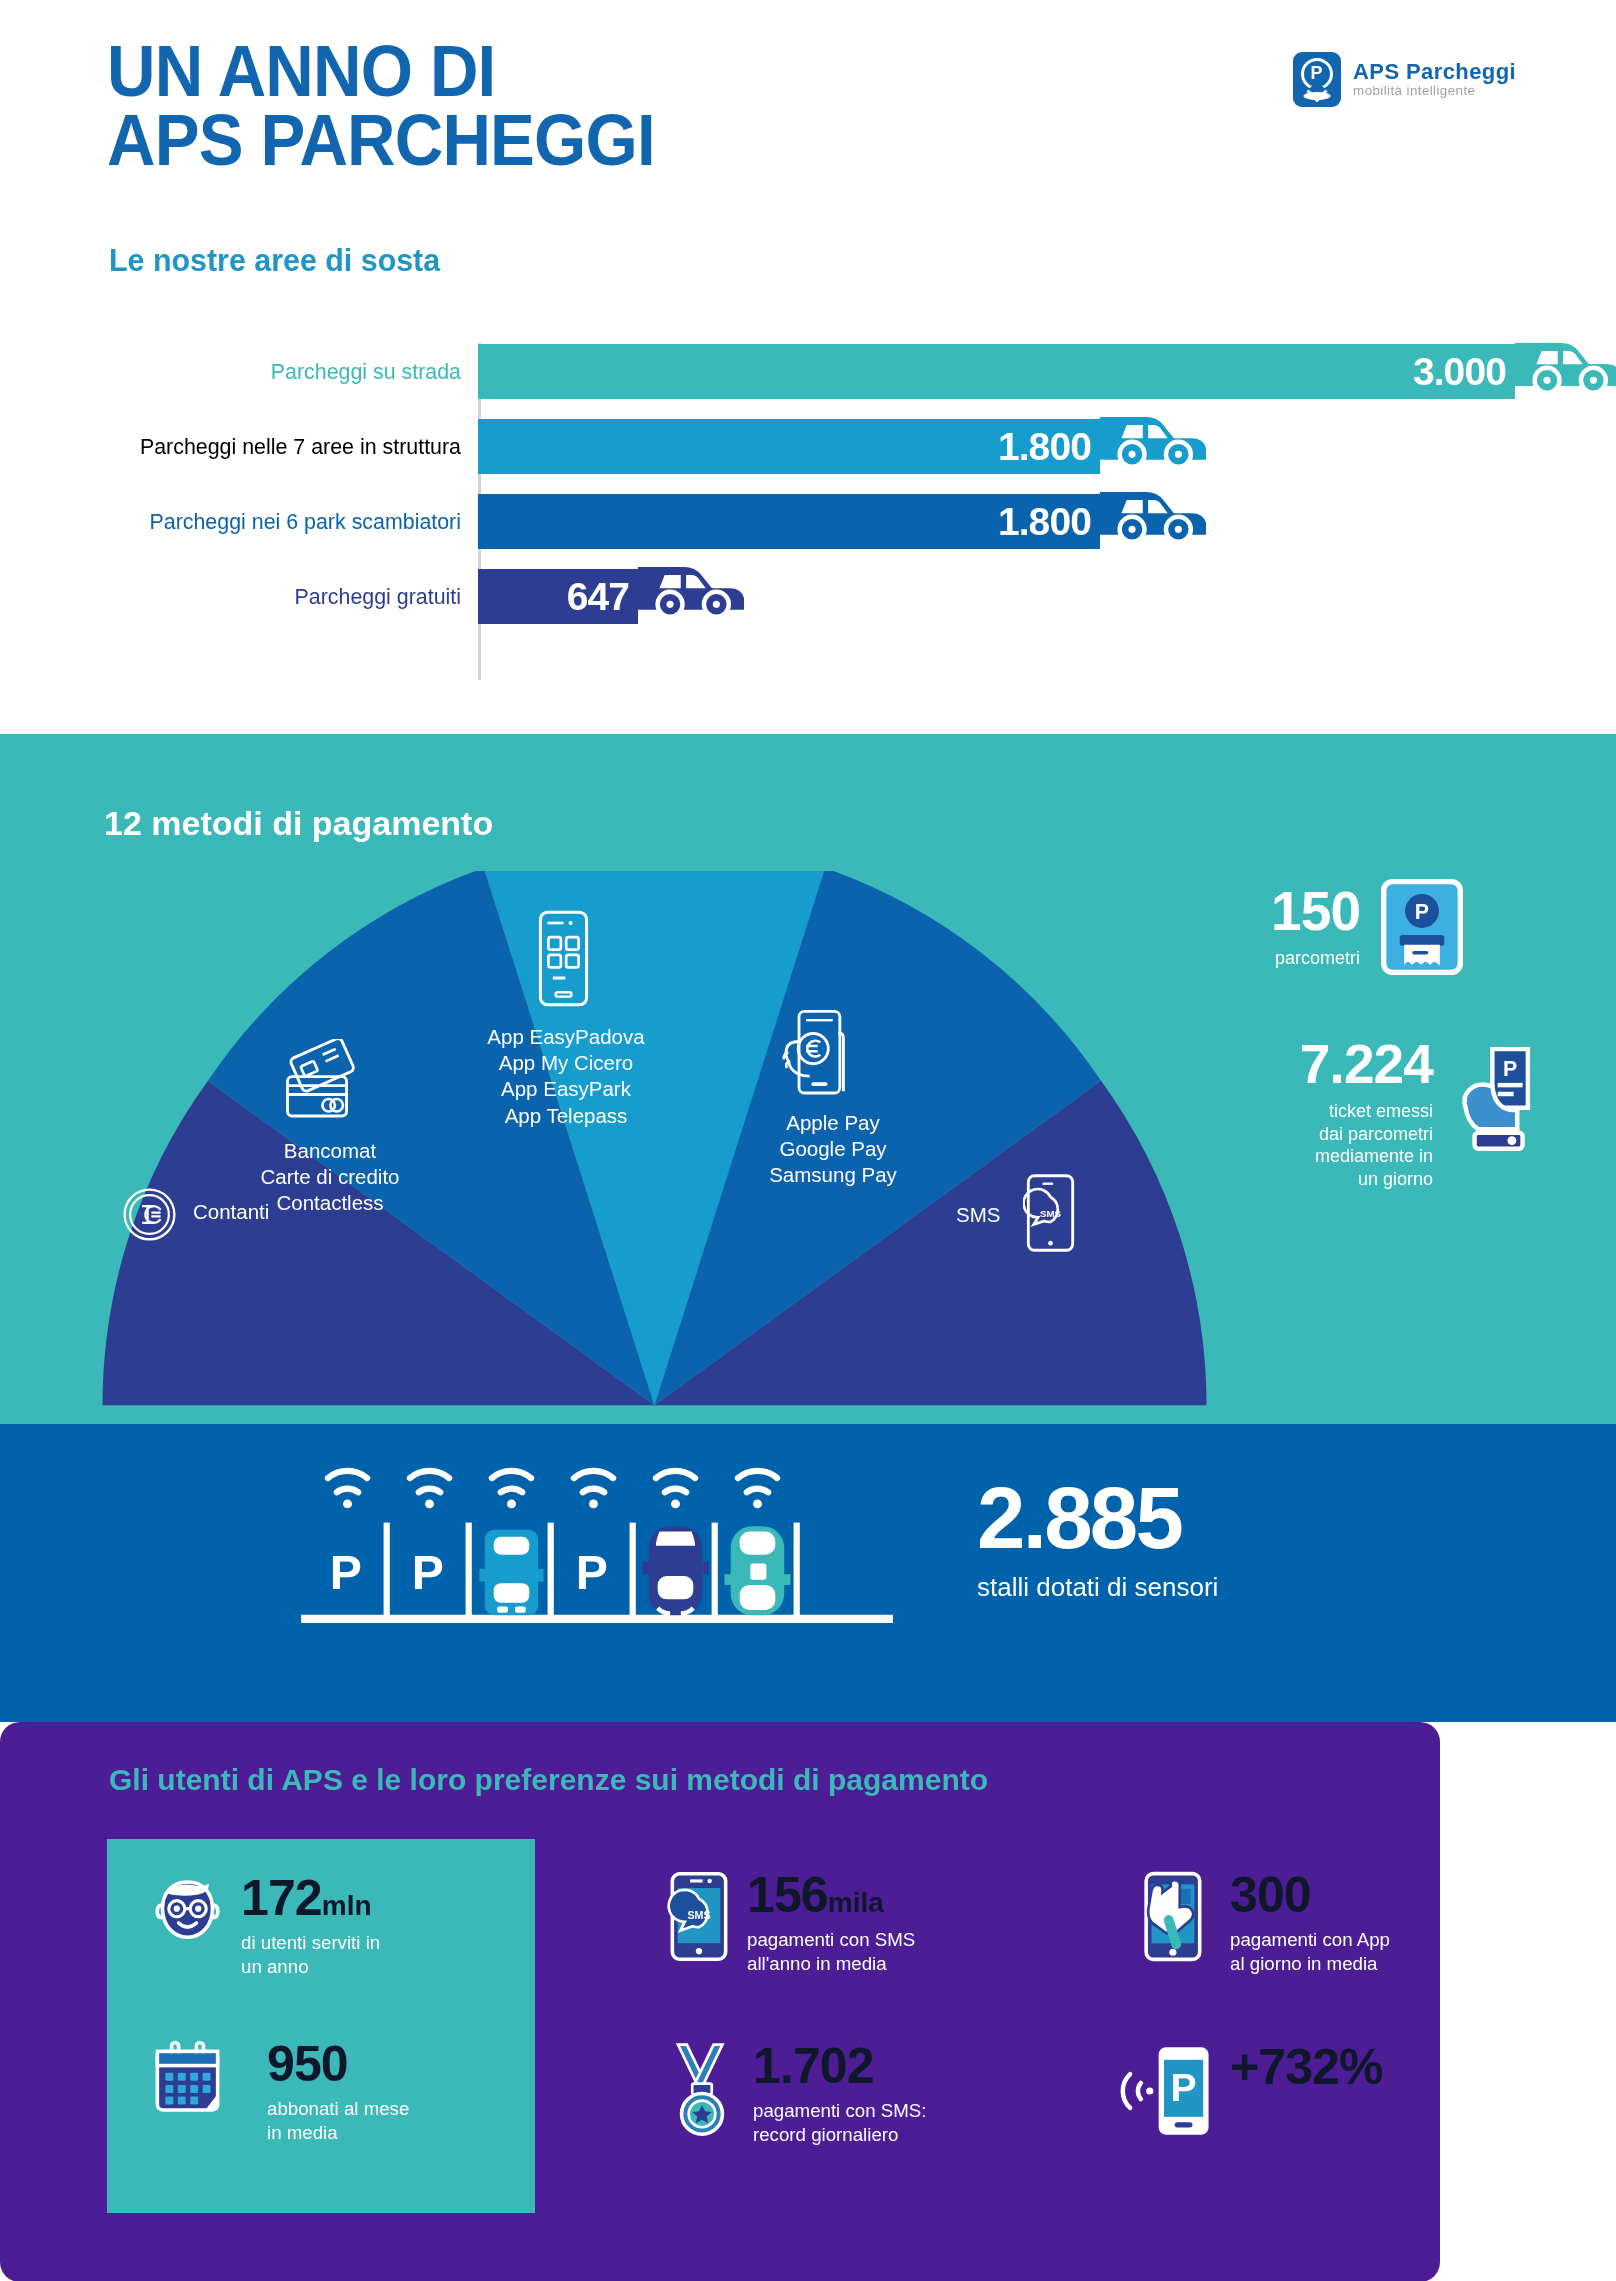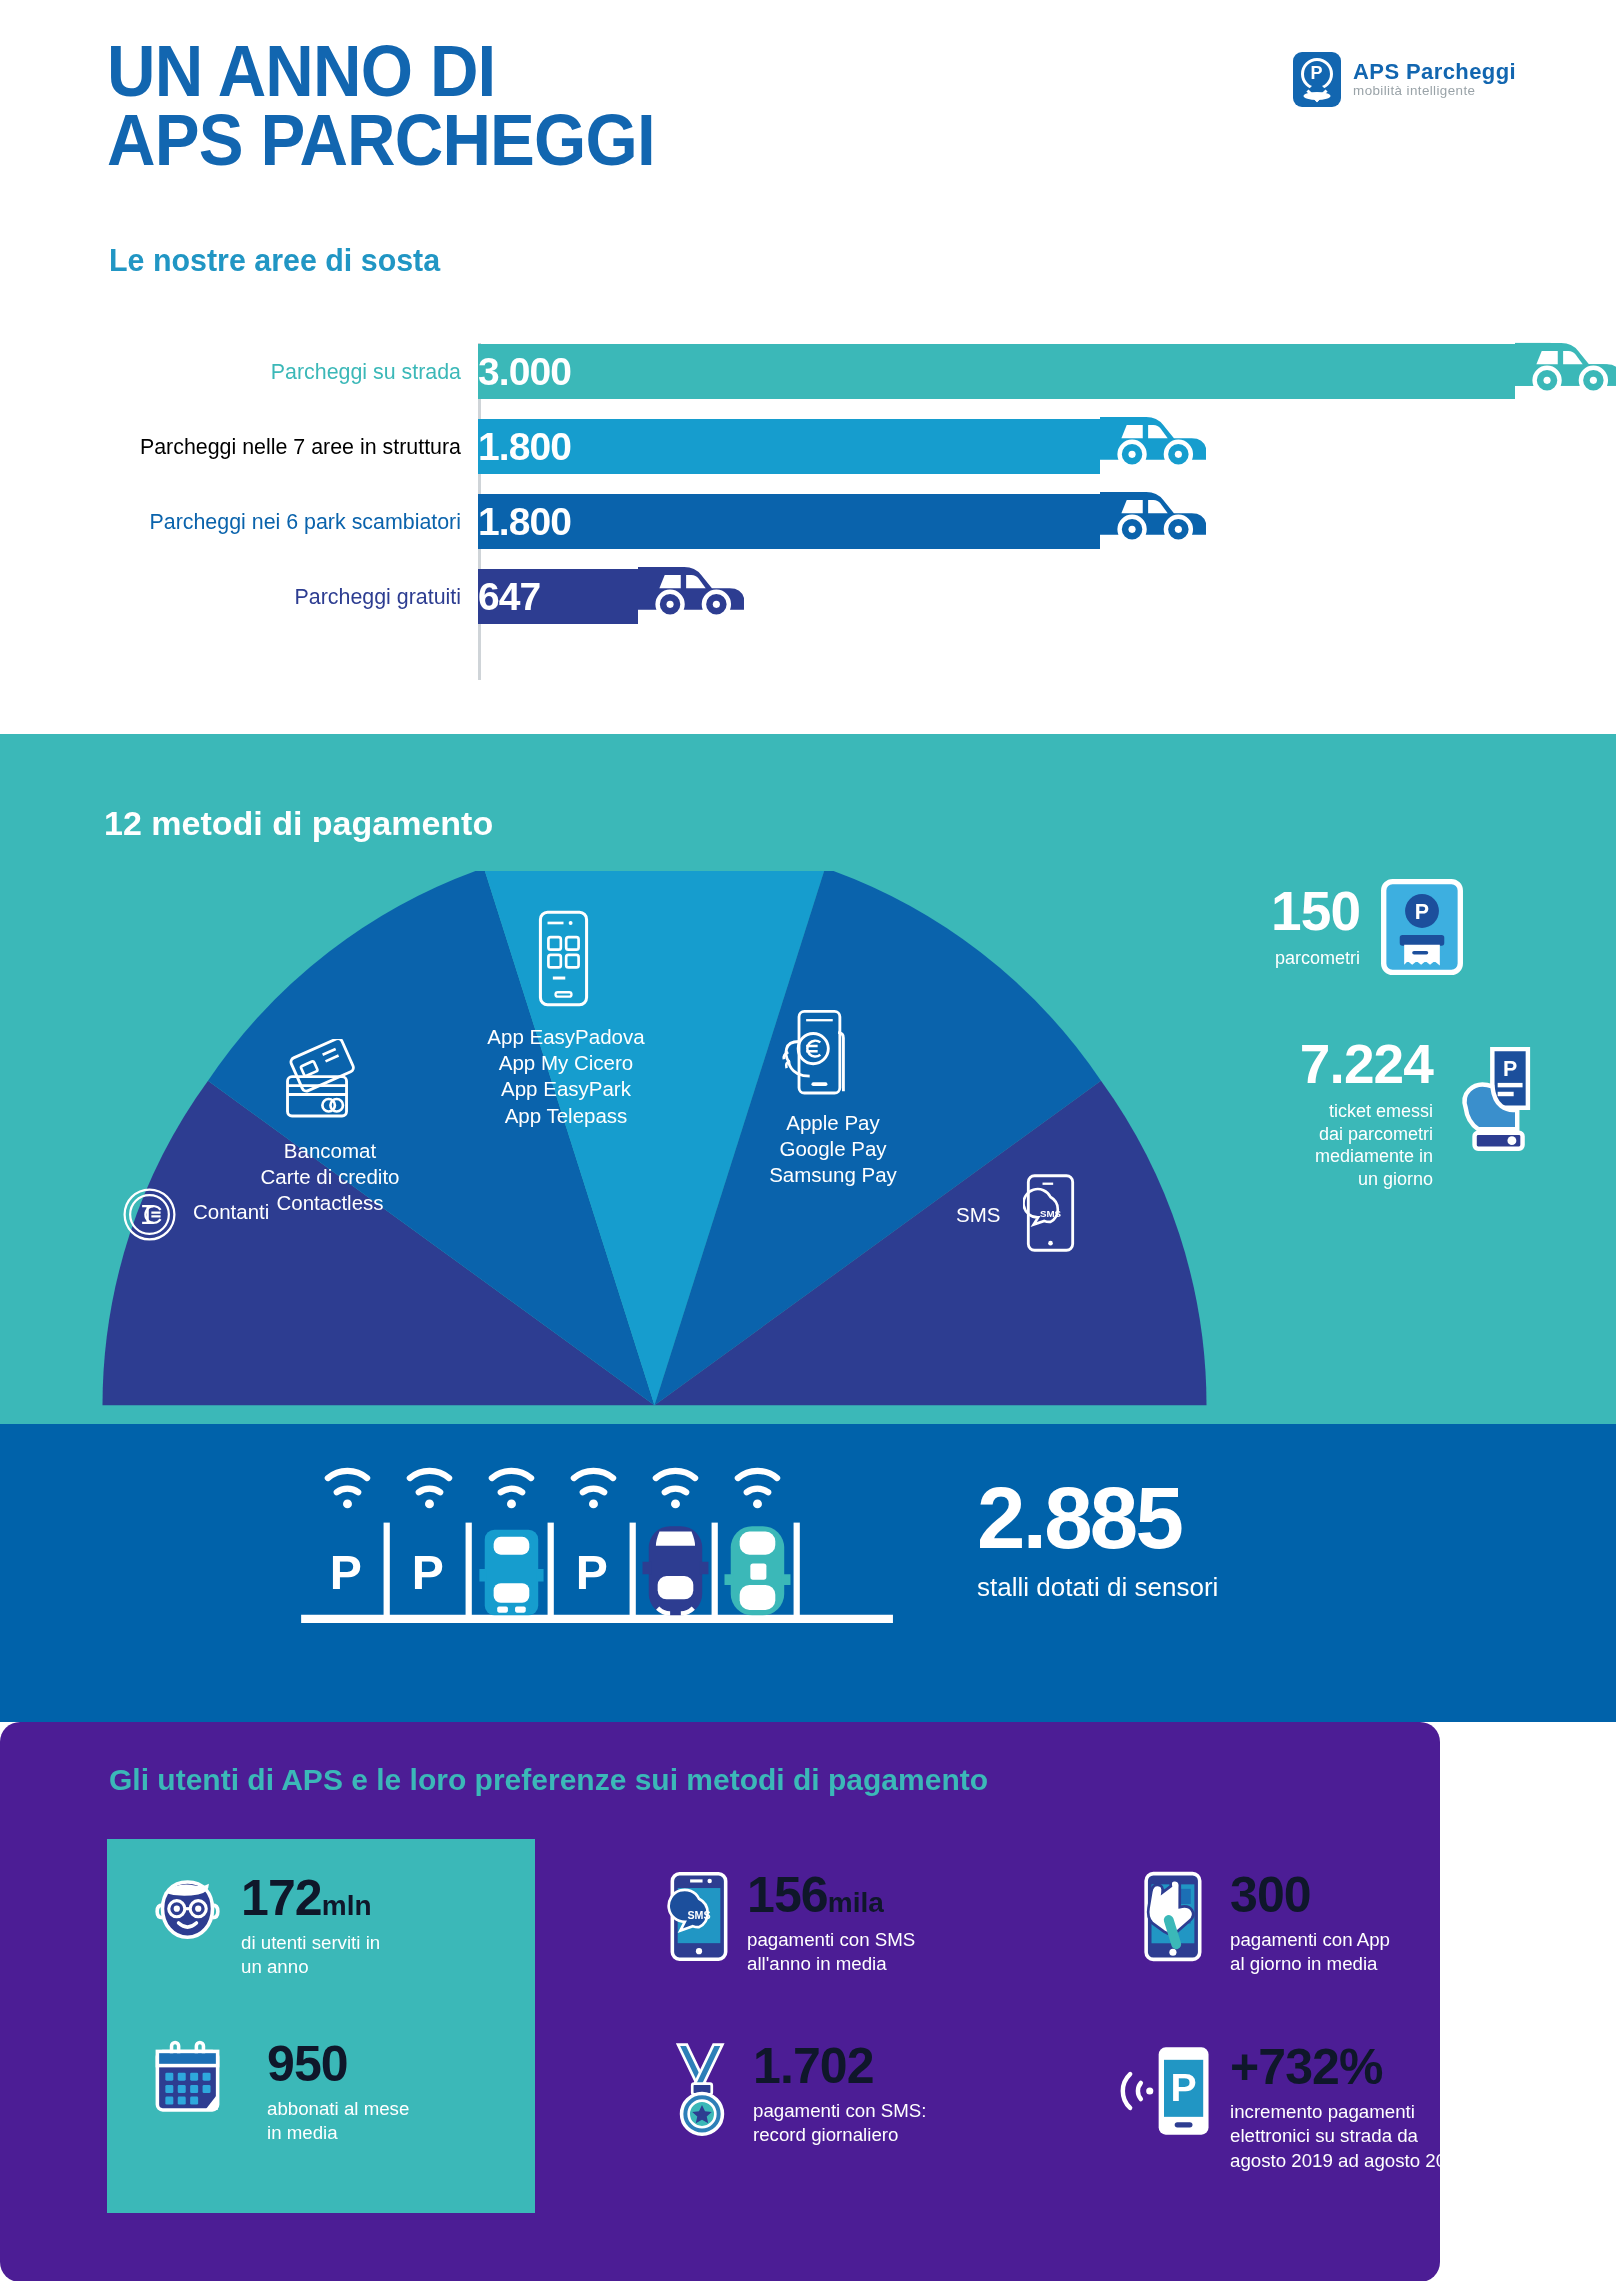--- a/index.html
+++ b/index.html
@@ -56,21 +56,21 @@
   
   #chart { position:absolute; left:0; top:330px; width:1616px; height:356px; }
   #axis { position:absolute; left:478px; top:12.5px; width:2.7px; height:337px; background:#cfd4d8; }
   .bar-row { position:absolute; left:0; width:1616px; height:55px; }
   .bar-label {
     position:absolute; right:1155px; top:50%; transform:translateY(-50%);
     font-size:21.4px; white-space:nowrap; text-align:right;
   }
   .bar {
     position:absolute; left:478px; top:0; height:55px;
-    display:flex; align-items:center; justify-content:flex-start;
+    display:flex; align-items:center; justify-content:flex-end;
   }
   .bar-value {
     color:#ffffff; font-size:39px; font-weight:bold; letter-spacing:-0.9px;
     padding-right:9px; white-space:nowrap;
   }
   .car-icon { position:absolute; left:100%; top:-19.6px; height:75px; width:114px; }
 
   
   #sec-pay { position:absolute; left:0; top:734px; width:1616px; height:690px; background:#3bb8b8; }
   #pay-title { position:absolute; left:104px; top:70px; font-size:34px; font-weight:bold; color:#ffffff; }
@@ -542,20 +542,15 @@
       <path d="M30 46 a14 14 0 0 0 0 18"></path>
     </g>
     <circle cx="40" cy="55" r="4" fill="#fff"></circle>
     <rect x="50" y="6" width="56" height="98" rx="8" fill="#fff"></rect>
     <rect x="56" y="20" width="44" height="64" fill="#2196c4"></rect>
     <text x="78" y="66" font-size="44" font-weight="bold" fill="#fff" text-anchor="middle" font-family="Liberation Sans, sans-serif">P</text>
     <rect x="68" y="90" width="20" height="6" rx="3" fill="#2d3d91"></rect>
   </svg>
   <div>
     <div class="num"><span>+732%</span><span class="unit"></span></div>
-    <div class="cap">
-      <div>incremento pagamenti</div>
-      <div>elettronici su strada da</div>
-      <div>agosto 2019 ad agosto 2020</div>
-    </div>
   </div>
 </div>
 
 
 </body></html>

